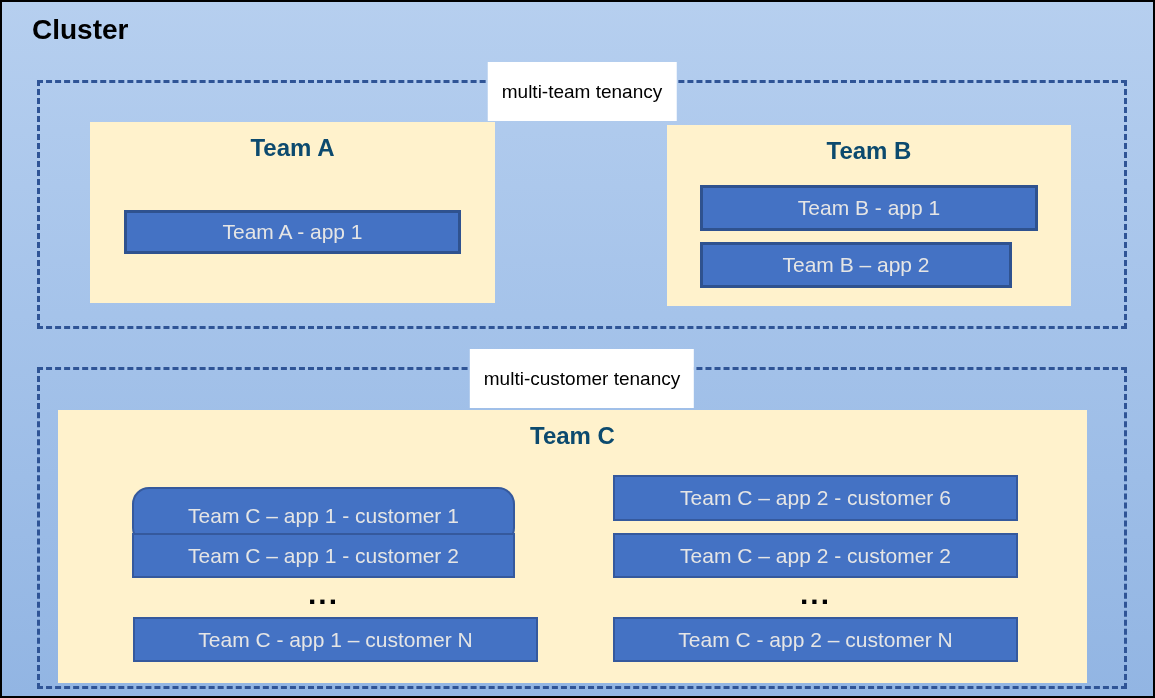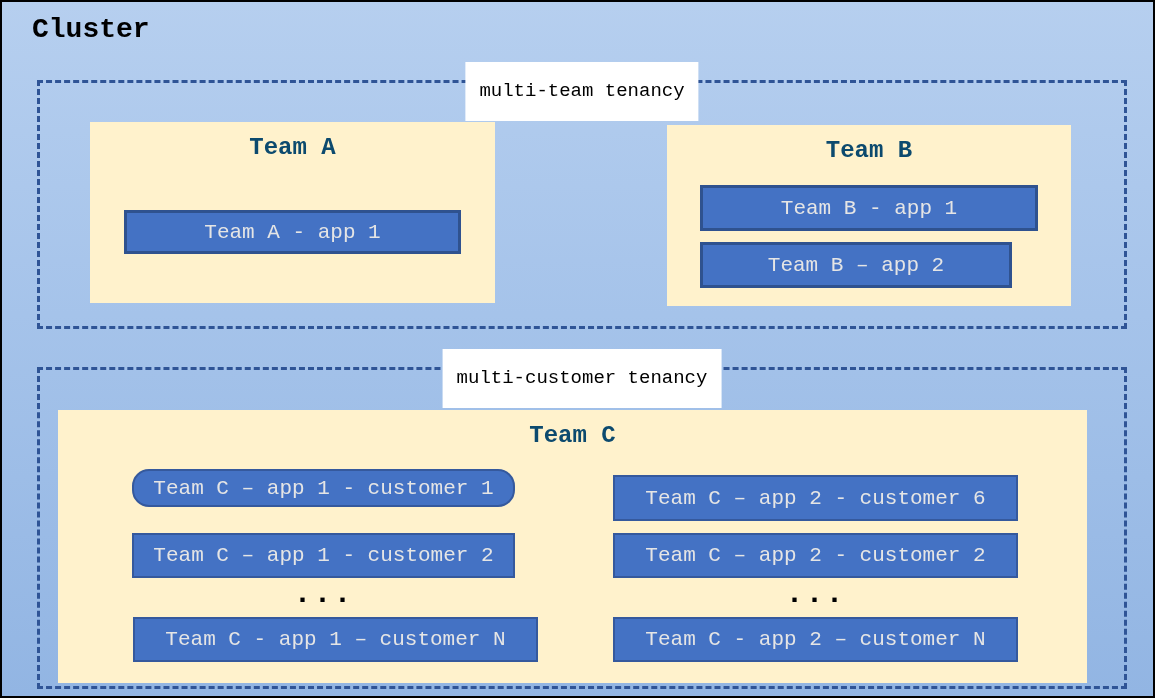--- a/index.html
+++ b/index.html
@@ -1,16 +1,16 @@
 <!DOCTYPE html>
 <html><head>
 <meta charset="utf-8">
 <style>
   html,body{margin:0;padding:0;background:#e8e8e8;}
-  *{box-sizing:border-box;font-family:Liberation Mono, monospace;}
+  *{box-sizing:border-box;font-family:Liberation Sans, sans-serif;}
   .canvas{
     position:relative;
     width:1155px;height:698px;
     border:2px solid #000;
     background:linear-gradient(180deg,#b6cfef 0%,#a5c3ea 45%,#92b5e3 100%);
     overflow:hidden;
   }
   .cluster-title{
     position:absolute;left:30px;top:12px;
     font-size:28px;font-weight:700;color:#000;
@@ -43,21 +43,21 @@
     background:#4472c4;
     color:#e5e5e5;
     display:flex;align-items:center;justify-content:center;
     font-size:21px;white-space:nowrap;
   }
   .app.thick{border:3px solid #2f528f;}
   .app.thin{border:2px solid #35599d;}
   .app-a1{left:34px;top:88px;width:337px;height:44px;}
   .app-b1{left:33px;top:60px;width:338px;height:46px;}
   .app-b2{left:33px;top:117px;width:312px;height:46px;}
-  .app-c11{left:74px;top:59px;width:383px;height:38px;border-radius:17px;}
+  .app-c11{left:74px;top:77px;width:383px;height:58px;border-radius:17px;}
   .app-c12{left:74px;top:123px;width:383px;height:45px;}
   .app-c1N{left:75px;top:207px;width:405px;height:45px;}
   .app-c21{left:555px;top:65px;width:405px;height:46px;}
   .app-c22{left:555px;top:123px;width:405px;height:45px;}
   .app-c2N{left:555px;top:207px;width:405px;height:45px;}
   .ellipsis{
     position:absolute;top:166px;height:36px;
     display:flex;align-items:center;justify-content:center;
     font-size:30px;font-weight:700;color:#000;letter-spacing:2px;line-height:1;
   }

